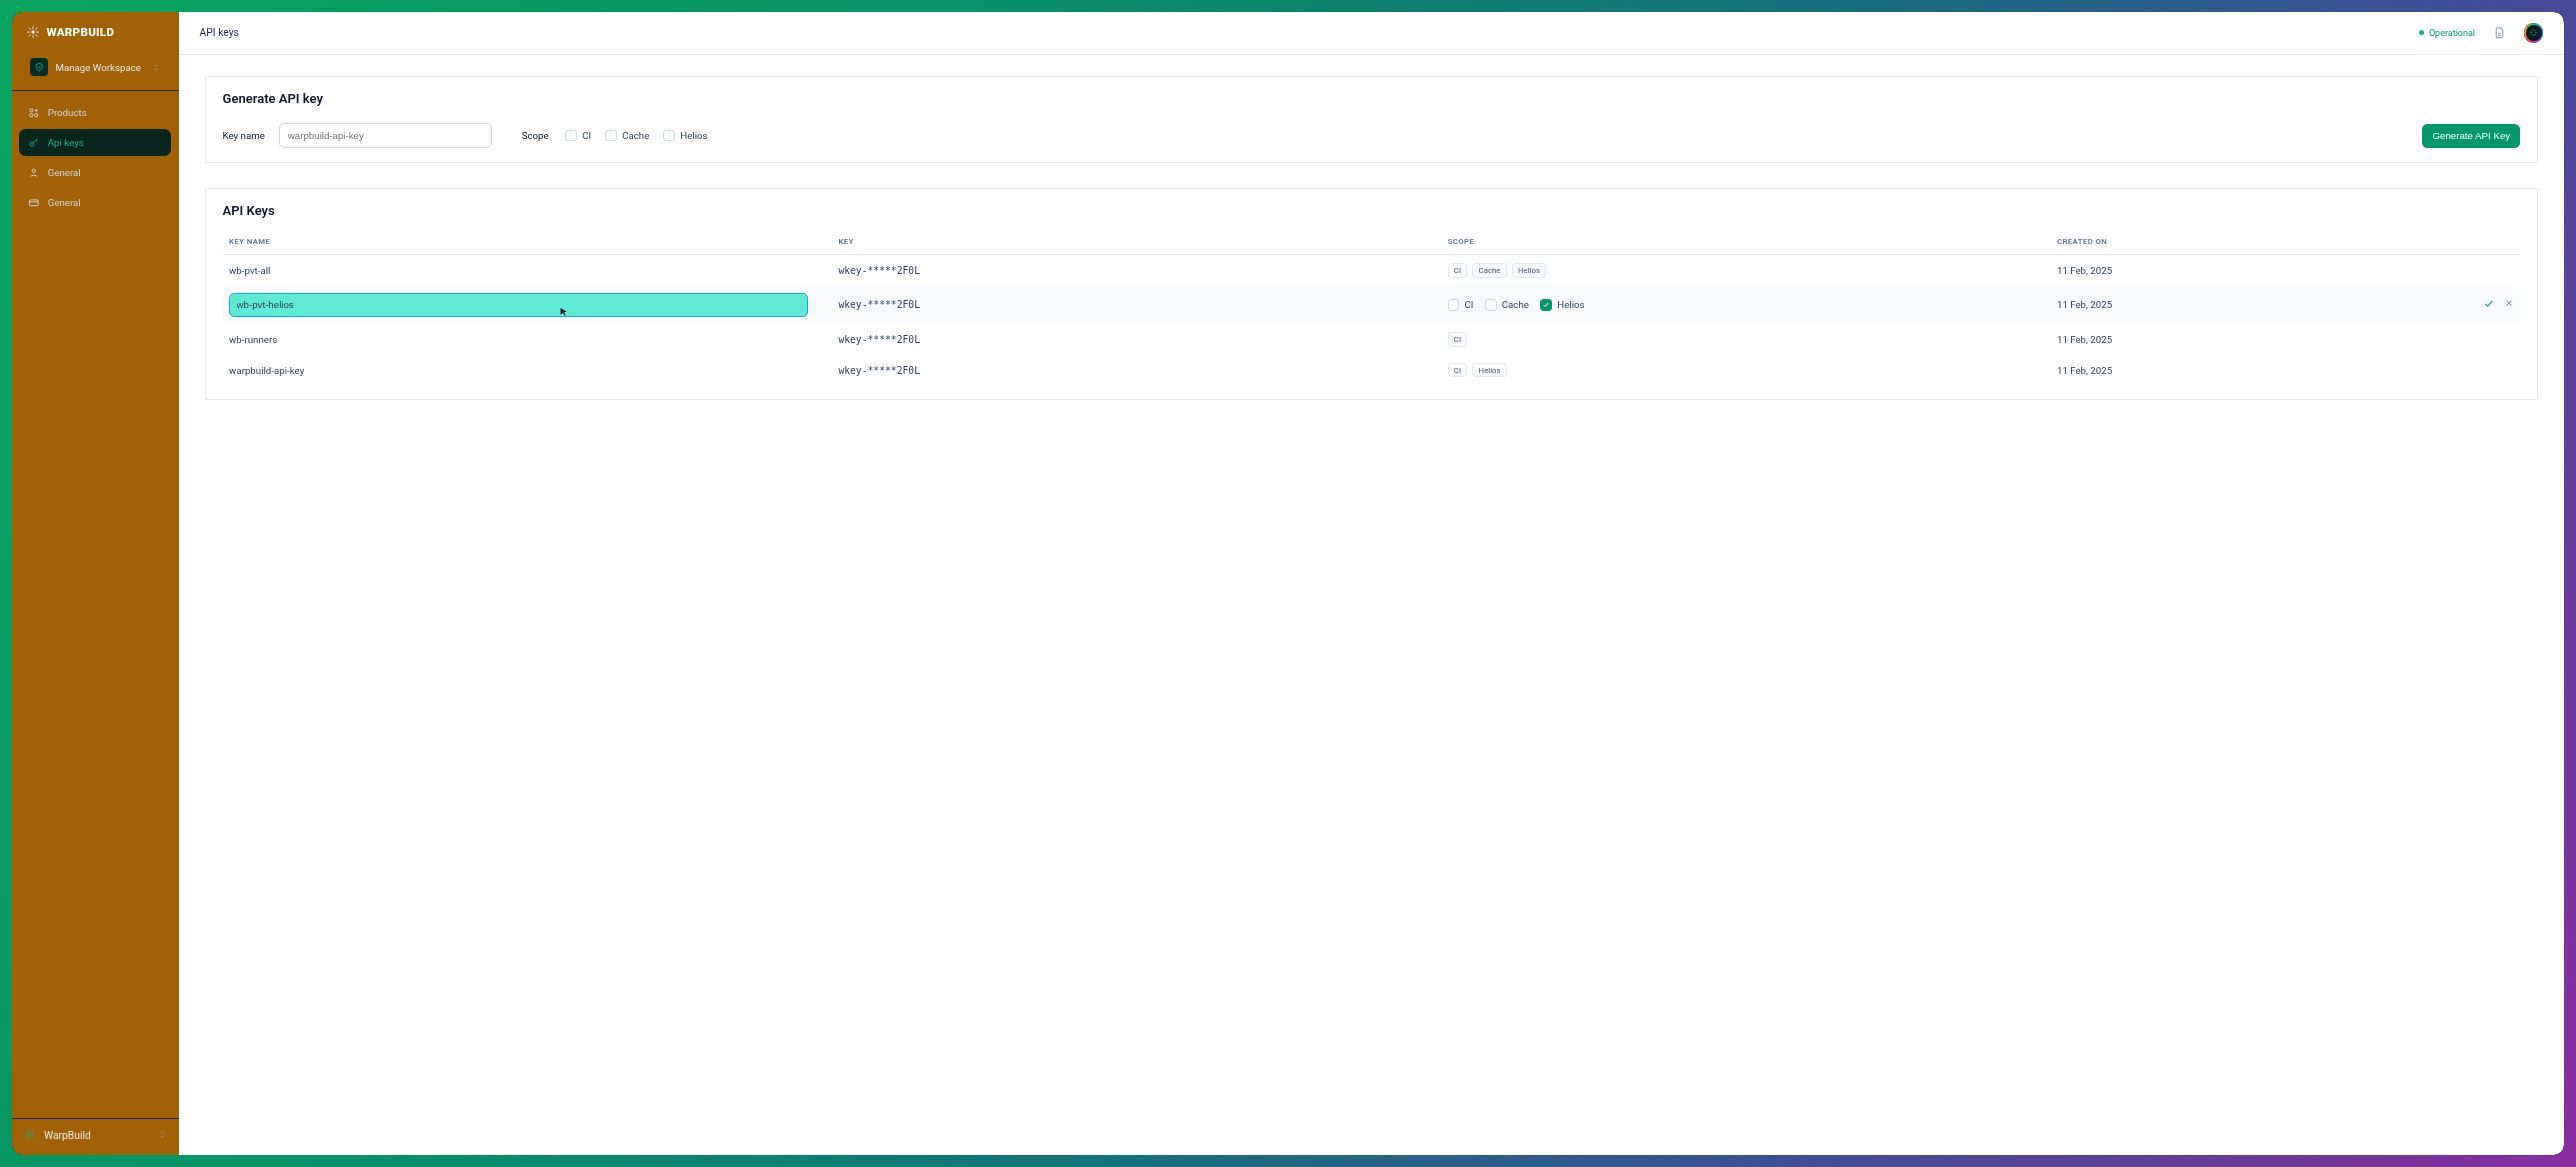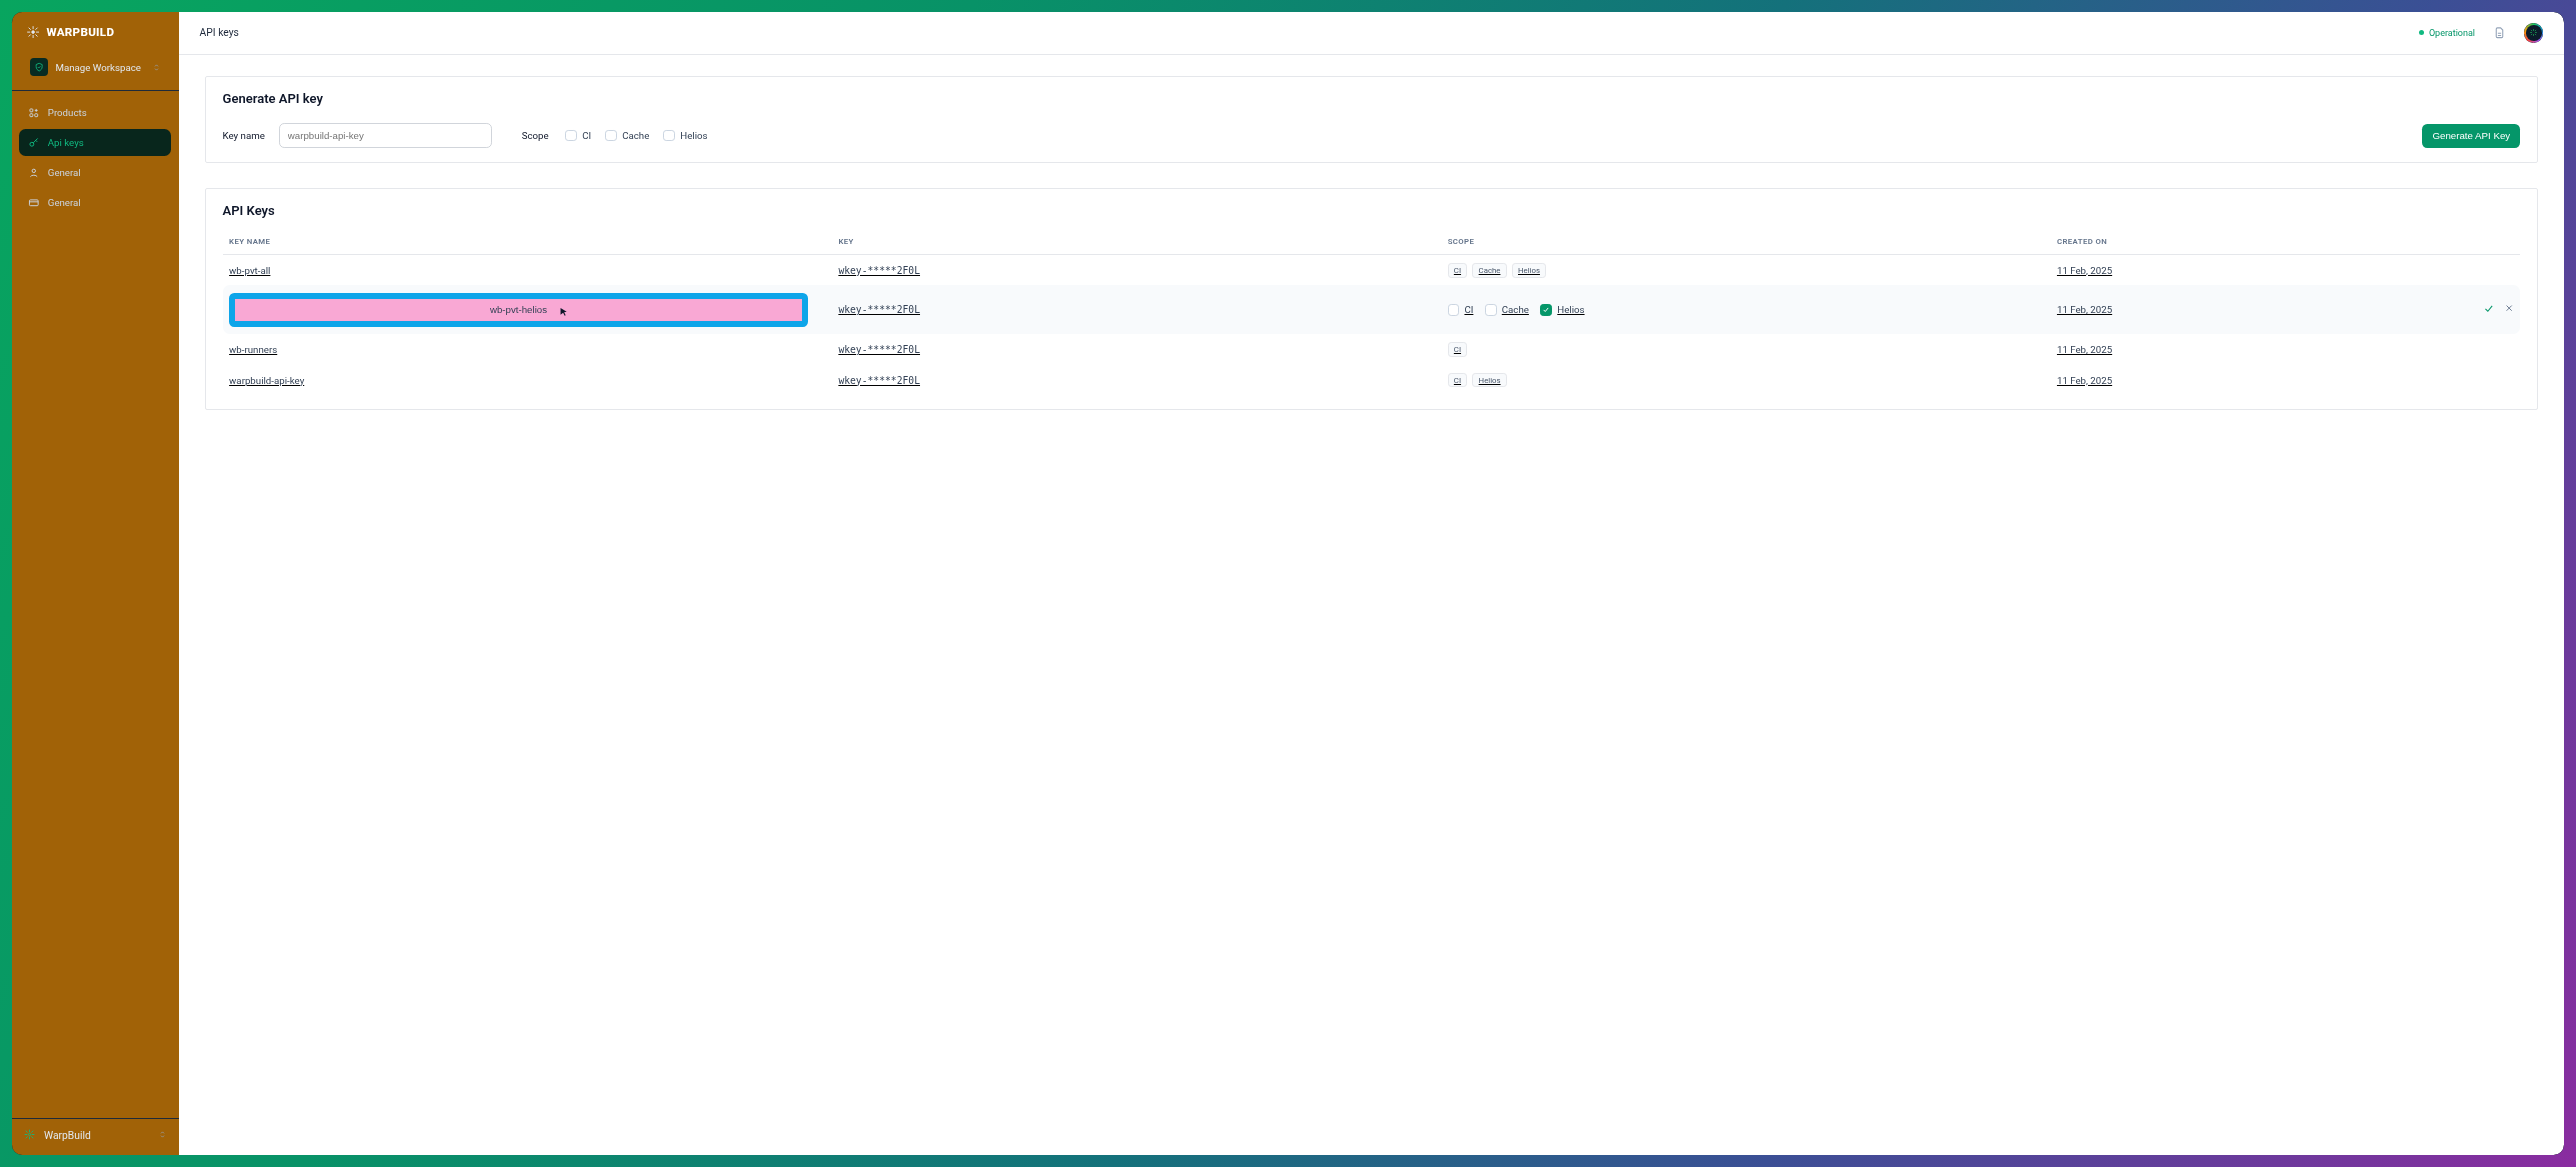--- a/index.html
+++ b/index.html
@@ -193,46 +193,44 @@
     margin-top: 11.6px;
   }
   .table-head .th {
     font-size:7.8px; letter-spacing:0.4px; color:#64748b; font-weight:600;
   }
   .row {
     display:grid;
     grid-template-columns: 1.2fr 1.2fr 1.2fr 0.9fr;
     align-items:center;
     padding: 7.8px 6.5px;
-    text-decoration: underline;
   }
   .row.editing { background:#f8fafc; border-radius:6.5px; }
   .cell { font-size:9.7px; color:#334155; }
   .cell.key { font-family: ui-monospace, SFMono-Regular, Menlo, Consolas, monospace; }
   .badges { display:flex; gap:5.2px; }
   .badge {
     font-size:7.8px; color:#475569;
     border:0.6px solid #e5e7eb; background:#f8fafc;
     padding:1.9px 5.2px; border-radius:3.2px;
   }
   .created { display:flex; align-items:center; gap:9px; justify-content:flex-start; }
   .created .actions { margin-left:auto; display:flex; gap:9px; }
   .icon-btn { cursor:pointer; color:#64748b; }
   .icon-btn.confirm { color:#059669; }
 
   .edit-input {
-    border:6px solid #0ea5e9;
+    border:1px solid #0ea5e9;
     border-radius:5.2px;
     padding:5.2px 6.5px;
     font-size:9.7px;
     color:#334155;
     width: 95%;
-    background:#f9a8d4;
+    background:#5eead4;
     outline:none;
-    text-align:center;
   }
 
   .scope-checks { display:flex; align-items:center; gap:11.6px; }
   .card .card-title { font-size:13px; font-weight:600; color:#0f172a; }
 
   .row-wrap { position:relative; }
   .cursor-overlay {
     position:absolute; left:336px; top:22px;
     width:10.3px; height:10.3px;
   }

